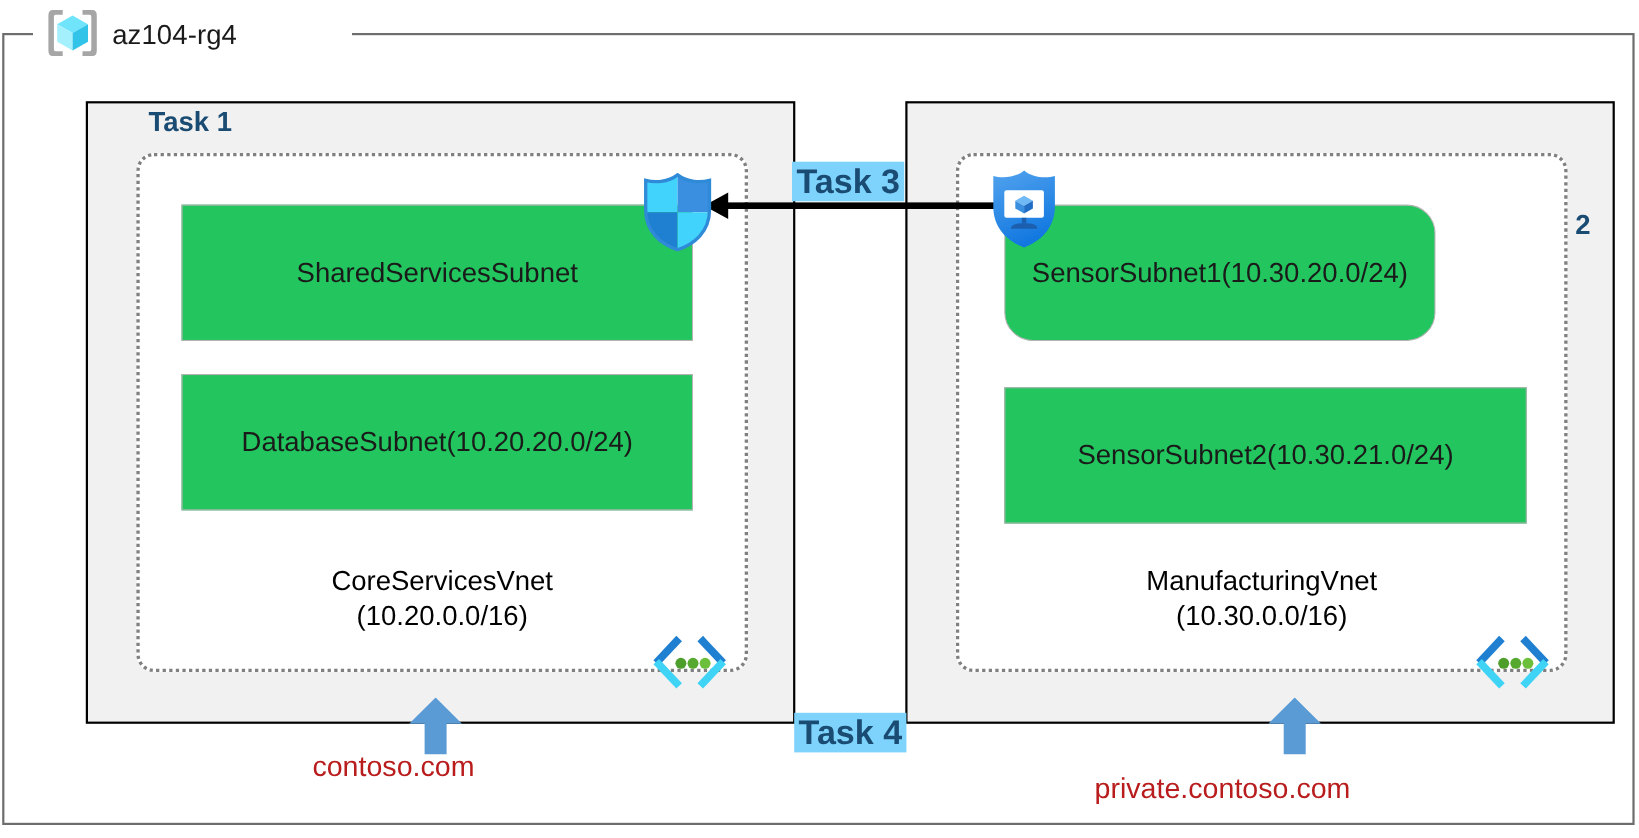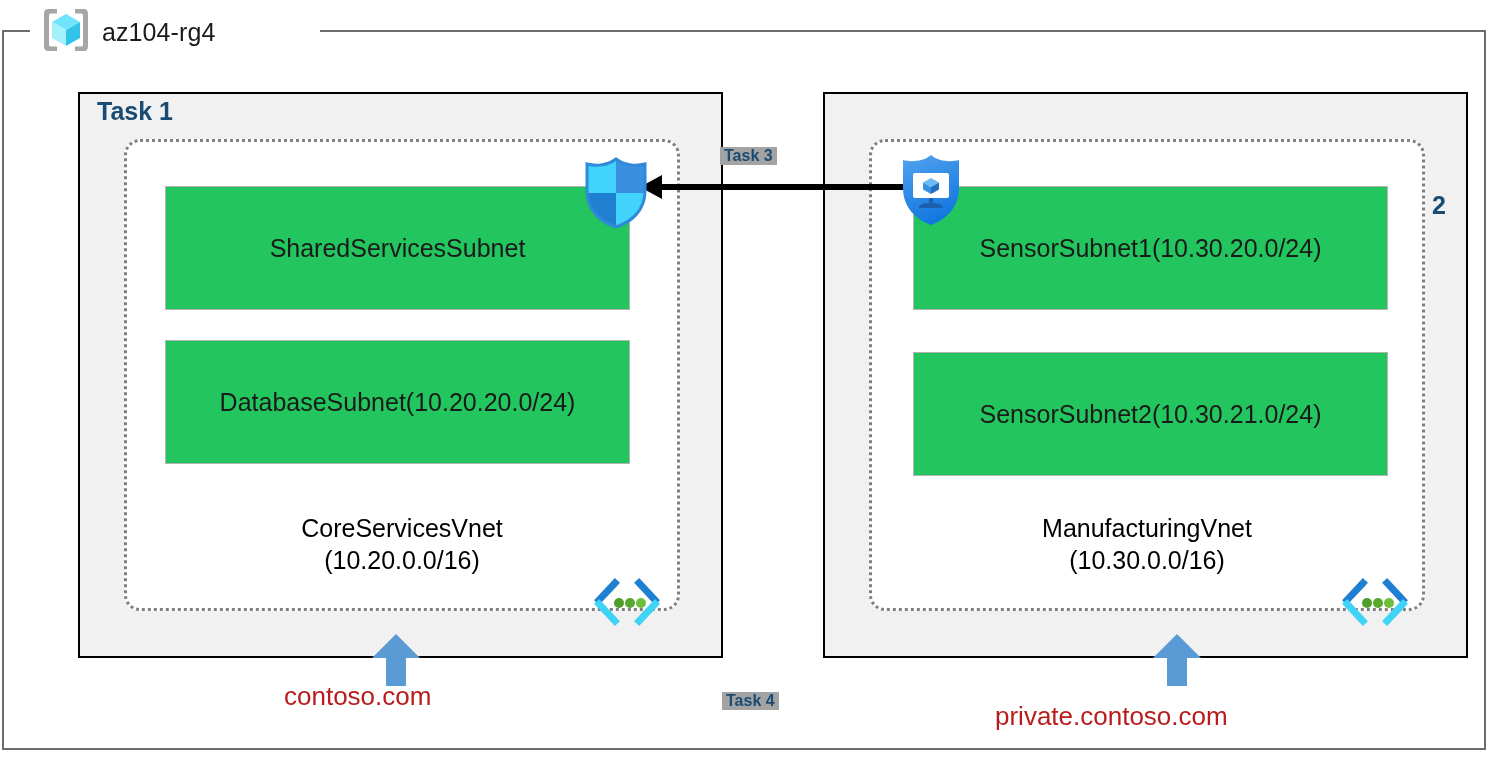--- a/index.html
+++ b/index.html
@@ -66,33 +66,34 @@
   }
   #task1-box { left: 78px;  top: 92px; width: 645px; height: 566px; }
   #task2-box { left: 823px; top: 92px; width: 645px; height: 566px; }
 
   .task-label {
     position: absolute;
     font-size: 25px;
     font-weight: bold;
     color: #1a4b72;
     white-space: nowrap;
+    margin-left: 38px;
   }
   #task1-label { left: 97px;  top: 97px;  }
   #task2-label { right: 20px; top: 97px;  position:absolute; }
   #task3-label { left: 720px; top: 147px; }
-  #task4-label { left: 722px; top: 692px; }
+  #task4-label { left: 722px; top: 648px; }
 
   
   .floating-label {
     position: absolute;
-    font-size: 16px;
+    font-size: 31px;
     font-weight: bold;
     color: #1a4b72;
-    background: #a3a3a3;
+    background: #7dd3fc;
     padding: 0 4px;
     white-space: nowrap;
     z-index: 12;
   }
 
   
   .vnet {
     position: absolute;
     border: 3px dotted #808080;
     border-radius: 16px;
@@ -123,21 +124,21 @@
     display: flex;
     flex-direction: row;
     align-items: center;
     justify-content: center;
     font-size: 25px;
     color: #1a1a1a;
     line-height: 1.28;
   }
   #subnet-a1 { left: 165px; top: 186px; width: 465px; height: 124px; }
   #subnet-a2 { left: 165px; top: 340px; width: 465px; height: 124px; }
-  #subnet-b1 { left: 913px; top: 186px; width: 475px; height: 124px; }
+  #subnet-b1 { left: 913px; top: 186px; width: 392px; height: 124px; border-radius: 26px; }
   #subnet-b2 { left: 913px; top: 352px; width: 475px; height: 124px; }
 
   
   .conn-line {
     position: absolute;
     left: 660px;
     top: 184px;
     width: 246px;
     height: 6px;
     background: #000000;

